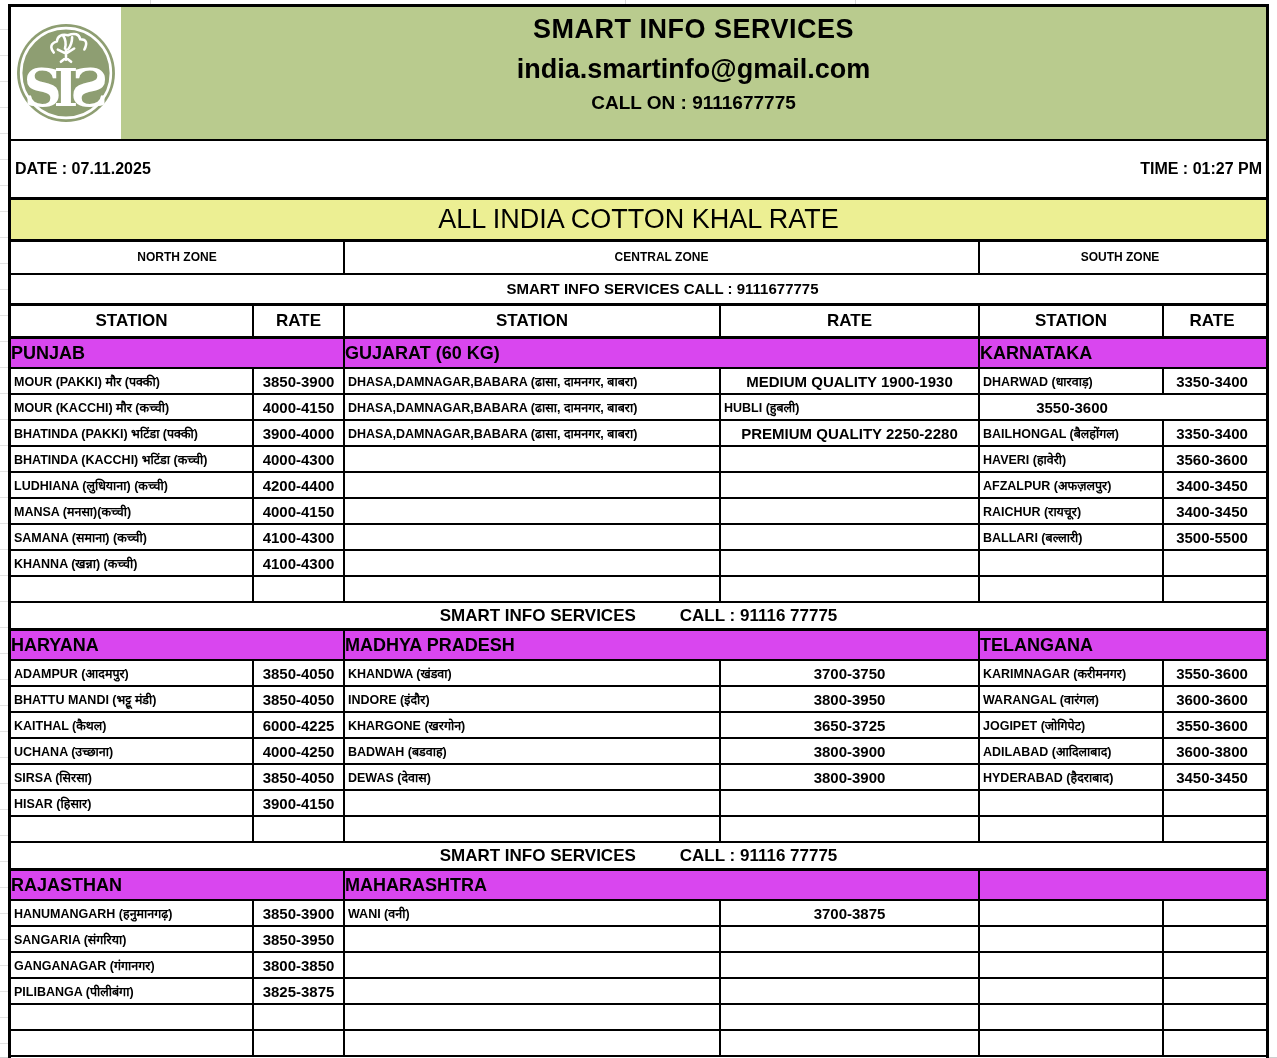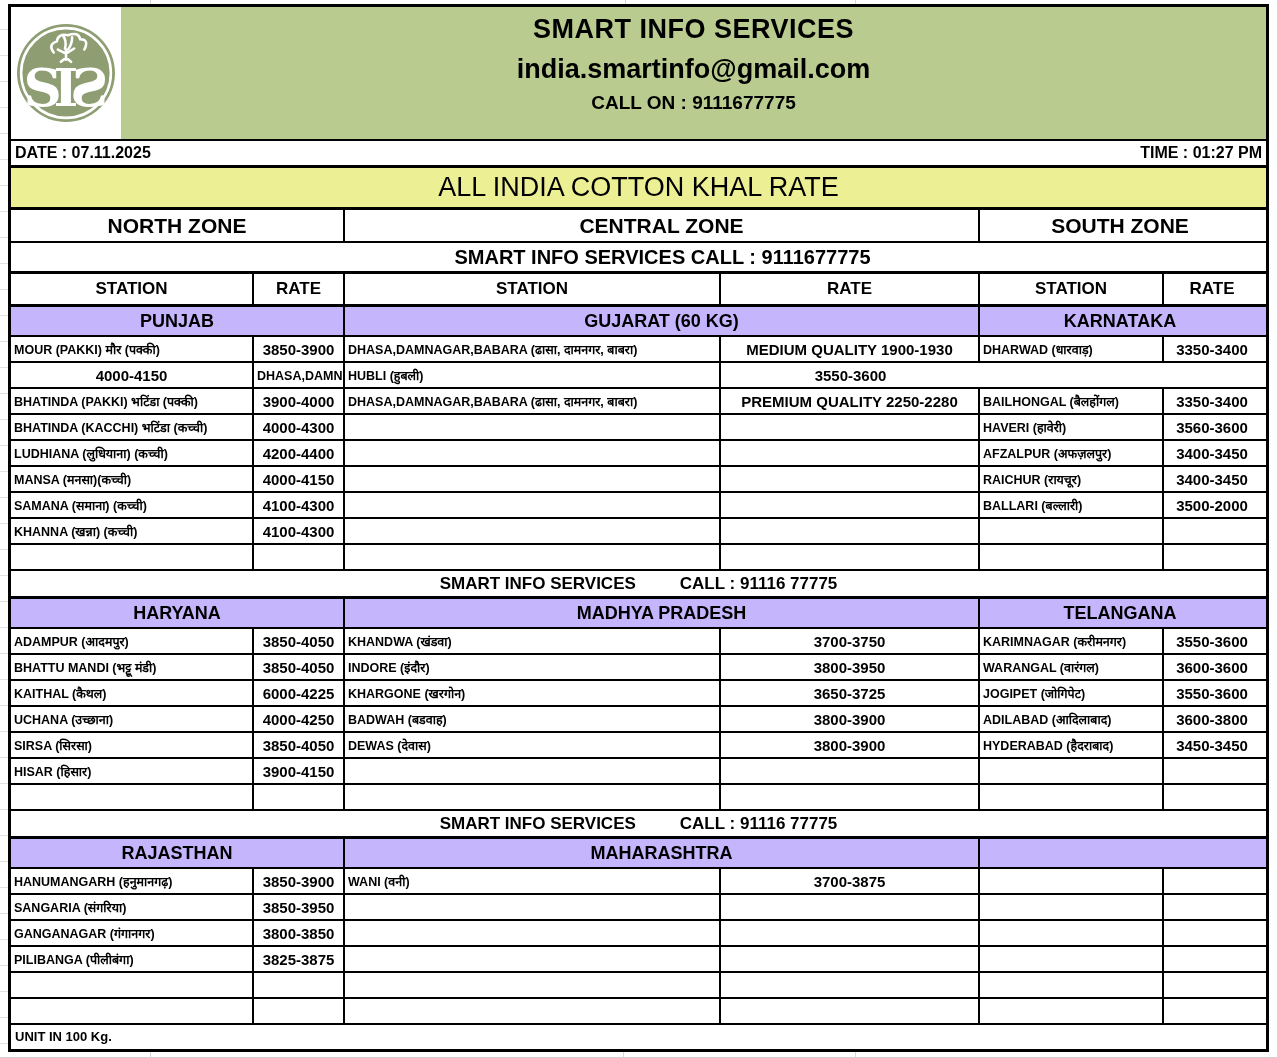--- a/index.html
+++ b/index.html
@@ -23,33 +23,33 @@
 
   
   .masthead{display:flex;height:132px;border-bottom:2px solid #000;}
   .logo-box{width:110px;background:#fff;display:flex;align-items:center;justify-content:center;}
   .banner{flex:1;background:#b9cb8e;text-align:center;padding-top:7px;}
   .company{font-size:27px;font-weight:bold;letter-spacing:.5px;}
   .email{font-size:27px;font-weight:bold;margin-top:9px;}
   .phone{font-size:19px;font-weight:bold;margin-top:7px;}
 
   .daterow{display:flex;justify-content:space-between;align-items:center;font-weight:bold;font-size:16px;
-    height:24px;padding:0 4px;border-bottom:3px solid #000;}
+    height:24px;padding:16px 4px;border-bottom:3px solid #000;}
   .titleband{background:#ecef93;text-align:center;font-size:27px;font-weight:normal;
     height:39px;line-height:39px;border-bottom:3px solid #000;}
 
   .zonerow{display:grid;grid-template-columns:334px 635px 280px;height:31px;line-height:31px;
-    text-align:center;font-weight:bold;font-size:21px;border-bottom:2px solid #000;}
-  .callrow{height:28px;line-height:28px;text-align:center;font-weight:bold;font-size:20px;
+    text-align:center;font-weight:bold;font-size:12px;border-bottom:2px solid #000;}
+  .callrow{height:28px;line-height:28px;text-align:center;font-weight:bold;font-size:15px;
     border-bottom:3px solid #000;padding-left:48px;}
   .colheadrow{display:grid;grid-template-columns:243px 91px 376px 259px 184px 96px;height:30px;
     line-height:30px;text-align:center;font-weight:bold;font-size:17px;border-bottom:3px solid #000;}
 
   .state-row{display:grid;grid-template-columns:334px 635px 280px;height:28px;line-height:28px;
-    background:#c4b5fd;font-weight:bold;font-size:18px;text-align:center;border-bottom:2px solid #000;}
+    background:#d946ef;font-weight:bold;font-size:18px;text-align:left;border-bottom:2px solid #000;}
   .data-row{display:grid;grid-template-columns:243px 91px 376px 259px 184px 96px;height:24px;
     border-bottom:2px solid #000;}
   .data-row .cell{display:flex;align-items:center;}
   .station{font-size:12.5px;font-weight:bold;padding-left:3px;justify-content:flex-start;}
   .rate{font-size:15px;font-weight:bold;justify-content:center;}
   .divider-row{display:flex;justify-content:center;align-items:center;gap:44px;height:25px;
     font-weight:bold;font-size:17px;border-bottom:3px solid #000;}
   .unitrow{height:24px;line-height:24px;font-weight:bold;font-size:13px;padding-left:4px;}
 </style>
 </head>
@@ -121,20 +121,21 @@
         </div>
         <div class="data-row">
           <div class="cell station">MOUR (PAKKI) मौर (पक्की)</div>
           <div class="cell rate">3850-3900</div>
           <div class="cell station">DHASA,DAMNAGAR,BABARA (ढासा, दामनगर, बाबरा)</div>
           <div class="cell rate">MEDIUM QUALITY 1900-1930</div>
           <div class="cell station">DHARWAD (धारवाड़)</div>
           <div class="cell rate last">3350-3400</div>
         </div>
         <div class="data-row">
+          <div class="cell station">MOUR (KACCHI) मौर (कच्ची)</div>
           <div class="cell rate">4000-4150</div>
           <div class="cell station">DHASA,DAMNAGAR,BABARA (ढासा, दामनगर, बाबरा)</div>
           <div class="cell station">HUBLI (हुबली)</div>
           <div class="cell rate last">3550-3600</div>
         </div>
         <div class="data-row">
           <div class="cell station">BHATINDA (PAKKI) भटिंडा (पक्की)</div>
           <div class="cell rate">3900-4000</div>
           <div class="cell station">DHASA,DAMNAGAR,BABARA (ढासा, दामनगर, बाबरा)</div>
           <div class="cell rate">PREMIUM QUALITY 2250-2280</div>
@@ -164,21 +165,21 @@
           <div class="cell rate"></div>
           <div class="cell station">RAICHUR (रायचूर)</div>
           <div class="cell rate last">3400-3450</div>
         </div>
         <div class="data-row">
           <div class="cell station">SAMANA (समाना) (कच्ची)</div>
           <div class="cell rate">4100-4300</div>
           <div class="cell station"></div>
           <div class="cell rate"></div>
           <div class="cell station">BALLARI (बल्लारी)</div>
-          <div class="cell rate last">3500-2000</div>
+          <div class="cell rate last">3500-5500</div>
         </div>
         <div class="data-row">
           <div class="cell station">KHANNA (खन्ना) (कच्ची)</div>
           <div class="cell rate">4100-4300</div>
           <div class="cell station"></div>
           <div class="cell rate"></div>
           <div class="cell station"></div>
           <div class="cell rate last"></div>
         </div>
         <div class="data-row">

